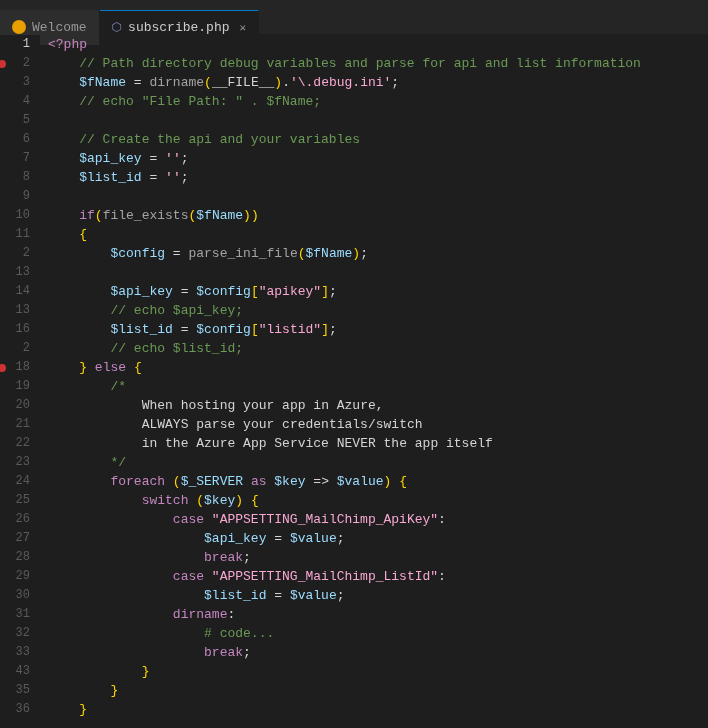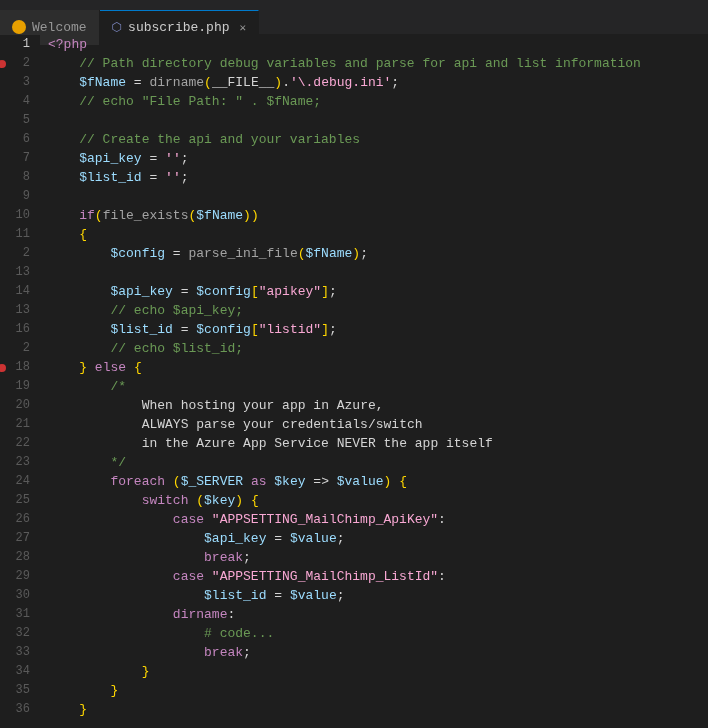--- a/index.html
+++ b/index.html
@@ -168,21 +168,21 @@
       <div class="line-number">24</div>
       <div class="line-number">25</div>
       <div class="line-number">26</div>
       <div class="line-number">27</div>
       <div class="line-number">28</div>
       <div class="line-number">29</div>
       <div class="line-number">30</div>
       <div class="line-number">31</div>
       <div class="line-number">32</div>
       <div class="line-number">33</div>
-      <div class="line-number">34</div>
+      <div class="line-number">43</div>
       <div class="line-number">35</div>
       <div class="line-number">36</div>
     </div>
   <div class="code-area">
 
   <div class="code-line"><span class="php-tag">&lt;?php</span></div>
       <div class="code-line"><span class="plain">    </span><span class="comment">// Path directory debug variables and parse for api and list information</span></div>
       <div class="code-line"><span class="plain">    </span><span class="variable">$fName</span><span class="plain"> </span><span class="plain">=</span><span class="plain"> </span><span class="function">dirname</span><span class="bracket">(</span><span class="plain">__FILE__</span><span class="bracket">)</span><span class="plain">.</span><span class="string">'\.debug.ini'</span><span class="plain">;</span></div>
       <div class="code-line"><span class="plain">    </span><span class="comment">// echo "File Path: " . $fName;</span></div>
       <div class="code-line"></div>

